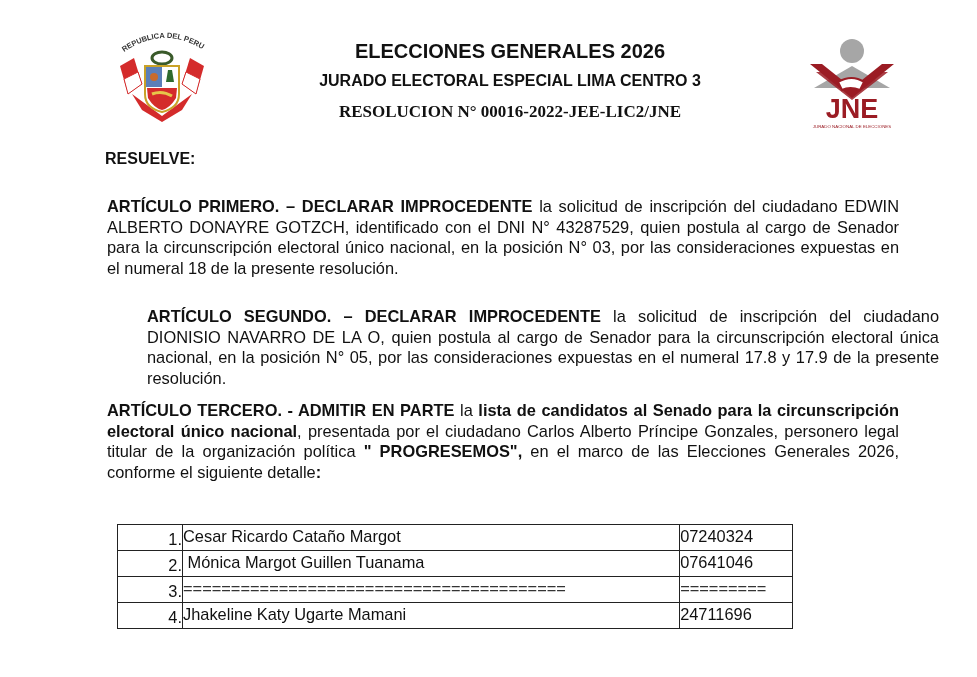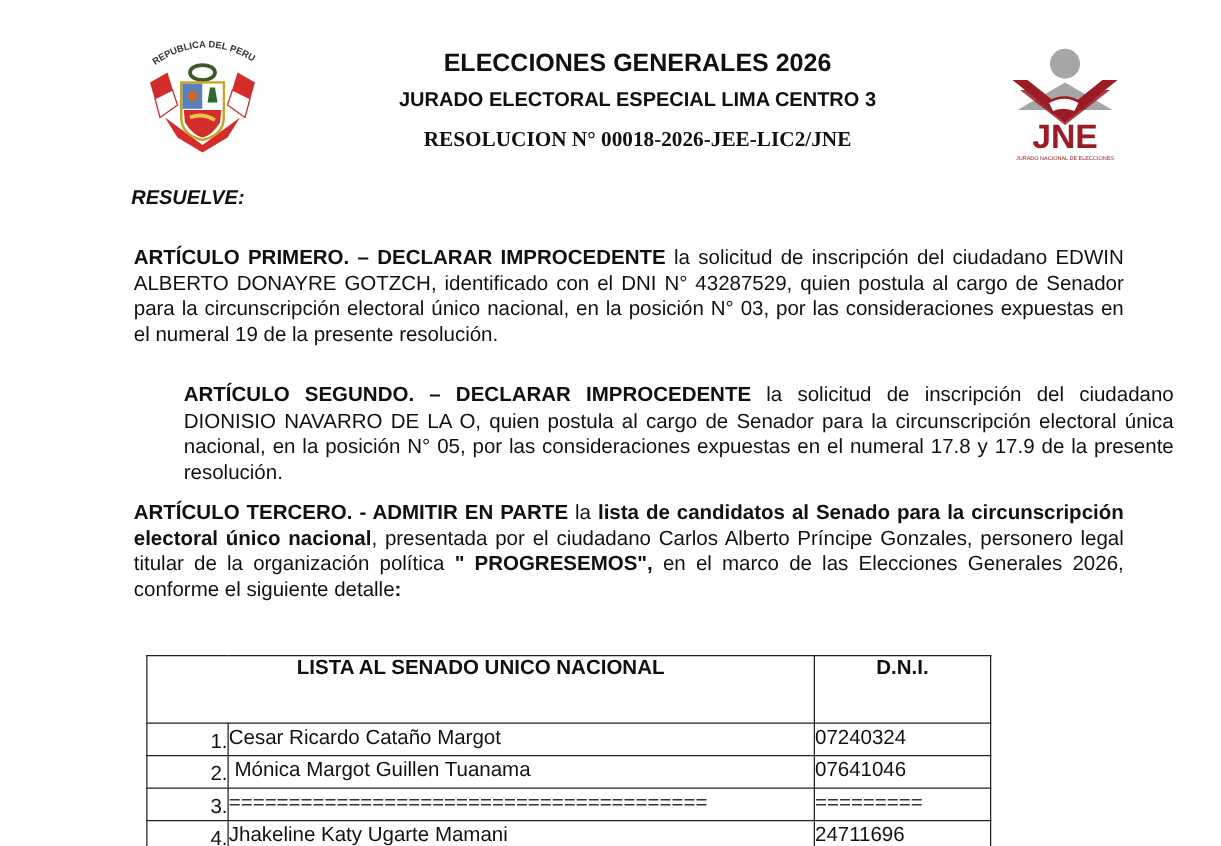--- a/index.html
+++ b/index.html
@@ -11,21 +11,21 @@
   .abs { position: absolute; }
 
   
   .logo-left { left: 112px; top: 24px; width: 100px; height: 100px; }
   .logo-right { left: 800px; top: 38px; width: 110px; height: 92px; }
   .hdr { left: 240px; width: 540px; text-align: center; white-space: nowrap; }
   .hdr1 { top: 40px; font-weight: bold; font-size: 20px; }
   .hdr2 { top: 72px; font-weight: bold; font-size: 16px; }
   .hdr3 { top: 102px; font-weight: bold; font-size: 17px; font-family: "Liberation Serif", "DejaVu Serif", serif; }
 
-  .resuelve { left: 105px; top: 150px; font-weight: bold; font-size: 16px; font-style: italic; }
+  .resuelve { left: 105px; top: 150px; font-weight: bold; font-size: 16px; }
 
   .para {
     left: 107px; width: 792px; font-size: 16.4px; line-height: 20.5px;
     text-align: justify; text-align-last: left;
   }
   .p1 { top: 196px; }
   .p2 { top: 306px; margin-left: 40px; }
   .p3 { top: 400px; }
   .b { font-weight: bold; }
 
@@ -68,54 +68,50 @@
     <rect x="50" y="43" width="16" height="20" fill="#ffffff"></rect>
     <path d="M56,46 L60,46 L62,58 L54,58 Z" fill="#2e6b2e"></path>
     <circle cx="42" cy="53" r="4" fill="#c96b2a"></circle>
     <path d="M35,64 L65,64 L64,74 Q58,84 50,86 Q42,84 36,74 Z" fill="#d42b2b"></path>
     <path d="M40,70 Q50,66 60,72" fill="none" stroke="#e6c64a" stroke-width="3"></path>
   </svg>
 </div>
 
 <div class="abs hdr hdr1">ELECCIONES GENERALES 2026</div>
 <div class="abs hdr hdr2">JURADO ELECTORAL ESPECIAL LIMA CENTRO 3</div>
-<div class="abs hdr hdr3">RESOLUCION N° 00018-2026-JEE-LIC2/JNE</div>
+<div class="abs hdr hdr3">RESOLUCION N° 00016-2022-JEE-LIC2/JNE</div>
 
 <div class="abs logo-right">
   <svg width="110" height="92" viewBox="0 0 110 92">
     <circle cx="52" cy="13" r="12" fill="#a6a6a6"></circle>
     <path d="M14,50 L52,28 L90,50 Z" fill="#a6a6a6"></path>
     <path d="M10,26 L22,26 L52,50 L82,26 L94,26 L52,60 Z" fill="#9b1c24"></path>
     <path d="M16,34 L24,34 L52,56 L80,34 L88,34 L52,62 Z" fill="#9b1c24" opacity="0.85"></path>
     <path d="M38,44 Q52,36 64,44 L60,52 Q50,48 42,52 Z" fill="#fff" stroke="#9b1c24" stroke-width="2"></path>
     <text x="52" y="80" text-anchor="middle" font-size="27" font-weight="bold" fill="#9b1c24" font-family="Liberation Sans, sans-serif">JNE</text>
     <text x="52" y="90" text-anchor="middle" font-size="4.4" fill="#9b1c24" font-family="Liberation Sans, sans-serif">JURADO NACIONAL DE ELECCIONES</text>
   </svg>
 </div>
 
 <div class="abs resuelve">RESUELVE:</div>
 
 <div class="abs para p1">
-  <span class="b">ARTÍCULO PRIMERO. – DECLARAR IMPROCEDENTE</span><span> la solicitud de inscripción del ciudadano EDWIN ALBERTO DONAYRE GOTZCH, identificado con el DNI N° 43287529, quien postula al cargo de Senador para la circunscripción electoral único nacional, en la posición N° 03, por las consideraciones expuestas en el numeral 19 de la presente resolución.</span>
+  <span class="b">ARTÍCULO PRIMERO. – DECLARAR IMPROCEDENTE</span><span> la solicitud de inscripción del ciudadano EDWIN ALBERTO DONAYRE GOTZCH, identificado con el DNI N° 43287529, quien postula al cargo de Senador para la circunscripción electoral único nacional, en la posición N° 03, por las consideraciones expuestas en el numeral 18 de la presente resolución.</span>
 </div>
 
 <div class="abs para p2">
   <span class="b">ARTÍCULO SEGUNDO. – DECLARAR IMPROCEDENTE</span><span> la solicitud de inscripción del ciudadano DIONISIO NAVARRO DE LA O, quien postula al cargo de Senador para la circunscripción electoral única nacional, en la posición N° 05, por las consideraciones expuestas en el numeral 17.8 y 17.9 de la presente resolución.</span>
 </div>
 
 <div class="abs para p3">
   <span class="b">ARTÍCULO TERCERO. - ADMITIR EN PARTE</span><span> la </span><span class="b">lista de candidatos al Senado para la circunscripción electoral único nacional</span><span>, presentada por el ciudadano Carlos Alberto Príncipe Gonzales, personero legal titular de la organización política </span><span class="b">" PROGRESEMOS",</span><span> en el marco de las Elecciones Generales 2026, conforme el siguiente detalle</span><span class="b">:</span>
 </div>
 
 <table class="lista">
   <tbody>
-      <tr>
-    <th class="h-name" colspan="2">LISTA AL SENADO UNICO NACIONAL</th>
-    <th class="h-dni">D.N.I.</th>
-  </tr>
   <tr>
     <td class="num">1.</td>
     <td class="name">Cesar Ricardo Cataño Margot</td>
     <td class="dni">07240324</td>
   </tr>
   <tr>
     <td class="num">2.</td>
     <td class="name" style="white-space:pre;margin-top:28px;"> Mónica Margot Guillen Tuanama</td>
     <td class="dni">07641046</td>
   </tr>

